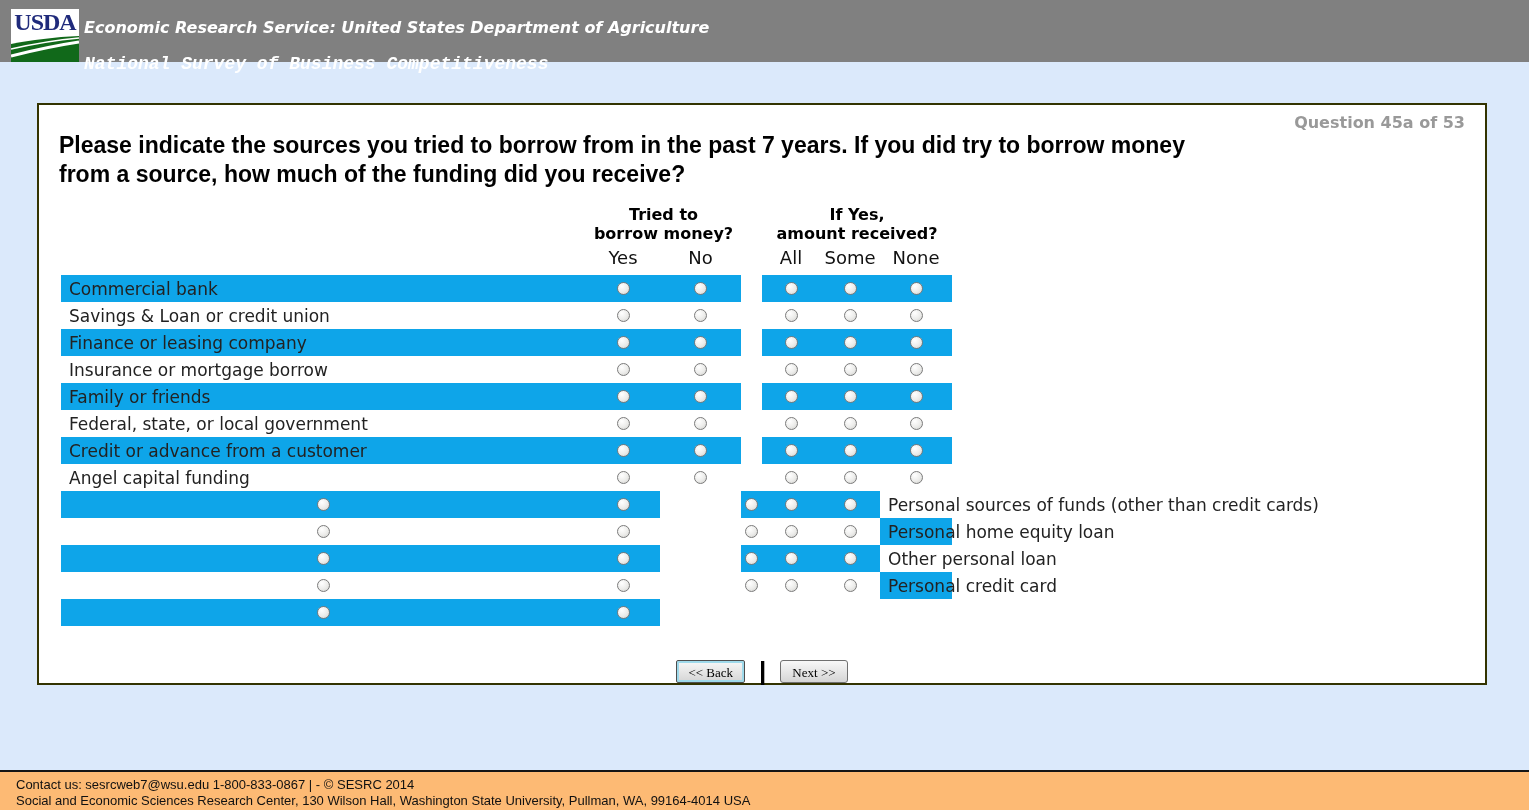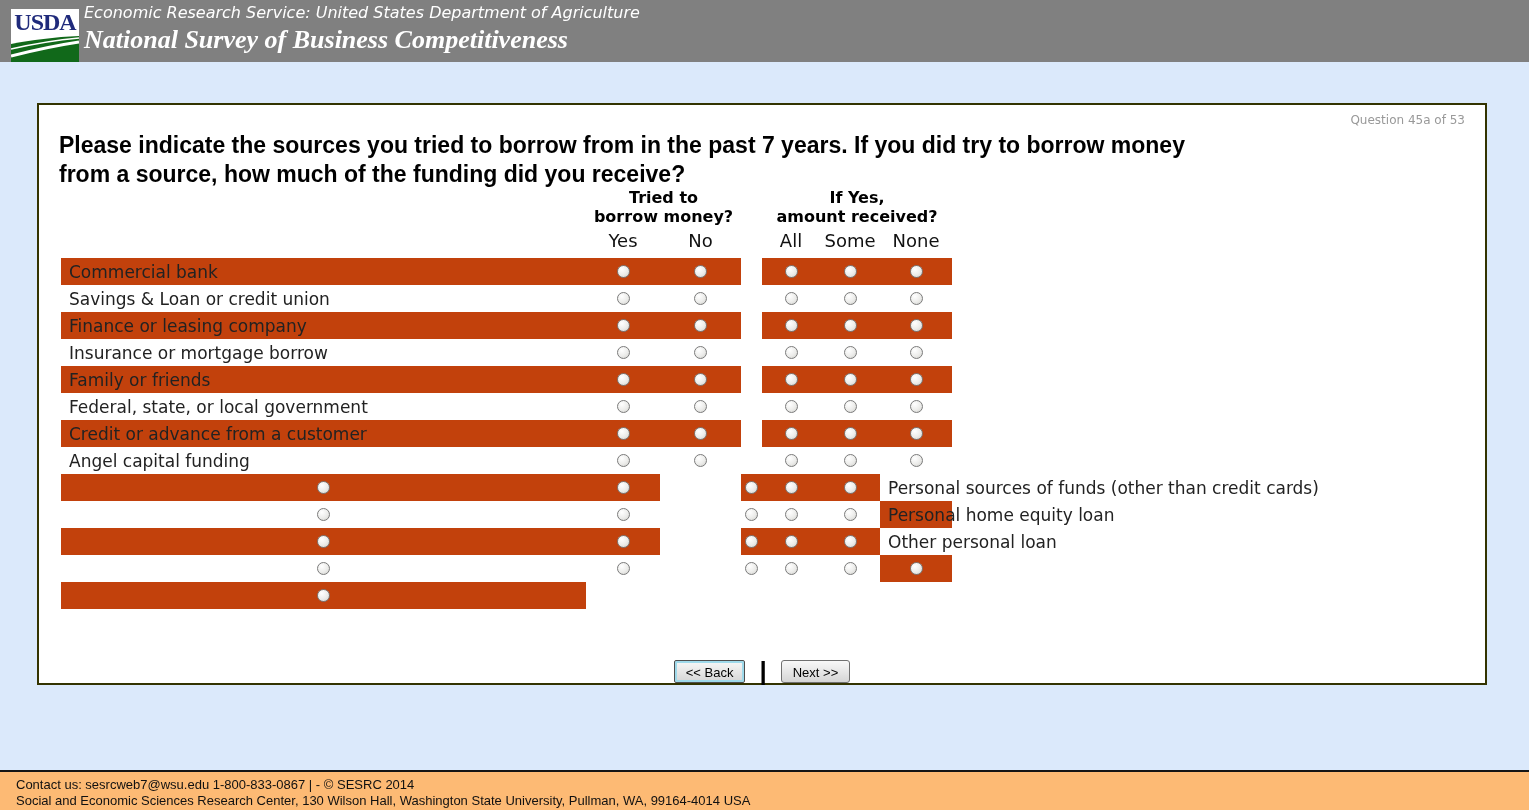--- a/index.html
+++ b/index.html
@@ -33,56 +33,57 @@
     color: #1f2a7b;
     text-align: center;
     line-height: 27px;
   }
   .logo-swoosh { position: absolute; left: 0; bottom: 0; display: block; }
   .header-text { padding-left: 84px; color: #ffffff; }
   .agency-line {
     font-family: "DejaVu Sans", sans-serif;
     font-style: italic;
     font-size: 16px;
-    padding-top: 3px;
+    padding-top: 18px;
+    font-weight: bold;
   }
   .survey-title {
-    font-family: Liberation Serif, serif;
+    font-family: Liberation Mono, monospace;
     font-style: italic;
     font-weight: bold;
-    font-size: 26px;
-    margin-top: 3px;
+    font-size: 18px;
+    margin-top: 17px;
   }
 
   
   .panel {
     position: absolute;
     left: 37px; top: 103px;
     width: 1450px; height: 582px;
     background: #ffffff;
     border: 2px solid #333300;
   }
   .progress {
     position: absolute; top: 8px; right: 20px;
     font-family: "DejaVu Sans", sans-serif;
-    font-weight: normal;
-    font-size: 12px;
+    font-weight: bold;
+    font-size: 16px;
     color: #999999;
   }
   .qtitle {
     position: absolute; top: 26px; left: 20px;
     width: 1406px;
     font-size: 23px;
     font-weight: bold;
     line-height: 29px;
     color: #000000;
   }
 
   
-  .table-wrap { position: absolute; left: 22px; top: 83px; }
+  .table-wrap { position: absolute; left: 22px; top: 100px; }
   .grid {
     display: grid;
     grid-template-columns: 525px 74px 81px 21px 58px 60px 72px;
     font-family: "DejaVu Sans", sans-serif;
   }
   .gh1 { grid-row: 1; grid-column: 2 / 4; }
   .gh2 { grid-row: 1; grid-column: 5 / 8; }
   .ghead {
     text-align: center;
     font-weight: bold;
@@ -106,40 +107,40 @@
   .opt-none { grid-column: 7; }
 
   .cell { height: 27px; display: flex; align-items: center; }
   .label-cell {
     font-size: 17px;
     color: #222222;
     padding-left: 8px;
     white-space: nowrap;
   }
   .radio-cell { justify-content: center; }
-  .banded { background: #c2410c; }
+  .banded { background: #0ea5e9; }
   .radio {
     width: 13px; height: 13px;
     border-radius: 50%;
     border: 1px solid #7b7b7b;
     background: radial-gradient(circle at 35% 30%, #ffffff 0%, #ececea 55%, #cfcfcb 100%);
     cursor: pointer;
   }
 
   
   .button-bar {
     position: absolute;
     top: 551px; left: 0;
     width: 100%;
     display: flex;
     justify-content: center;
     align-items: center;
   }
   .btn {
-    font-family: Liberation Sans, sans-serif;
+    font-family: Liberation Serif, serif;
     font-size: 13px;
     height: 23px;
     padding: 4px 11px;
     color: #000000;
     cursor: pointer;
   }
   .back-btn {
     background: linear-gradient(#f8f8f8, #d5d5d5);
     border: 1px solid #4e4e4e;
     box-shadow: inset 0 0 0 2px #9fd9ea;
@@ -408,20 +409,21 @@
         <div class="cell"></div>
         <div class="cell radio-cell">
           <span class="radio"></span>
         </div>
         <div class="cell radio-cell">
           <span class="radio"></span>
         </div>
         <div class="cell radio-cell">
           <span class="radio"></span>
         </div>
+        <div class="cell label-cell banded">Personal credit card</div>
         <div class="cell radio-cell banded">
           <span class="radio"></span>
         </div>
         <div class="cell radio-cell banded">
           <span class="radio"></span>
         </div>
         <div class="cell"></div>
         <div class="cell radio-cell"></div>
         <div class="cell radio-cell"></div>
         <div class="cell radio-cell"></div>

